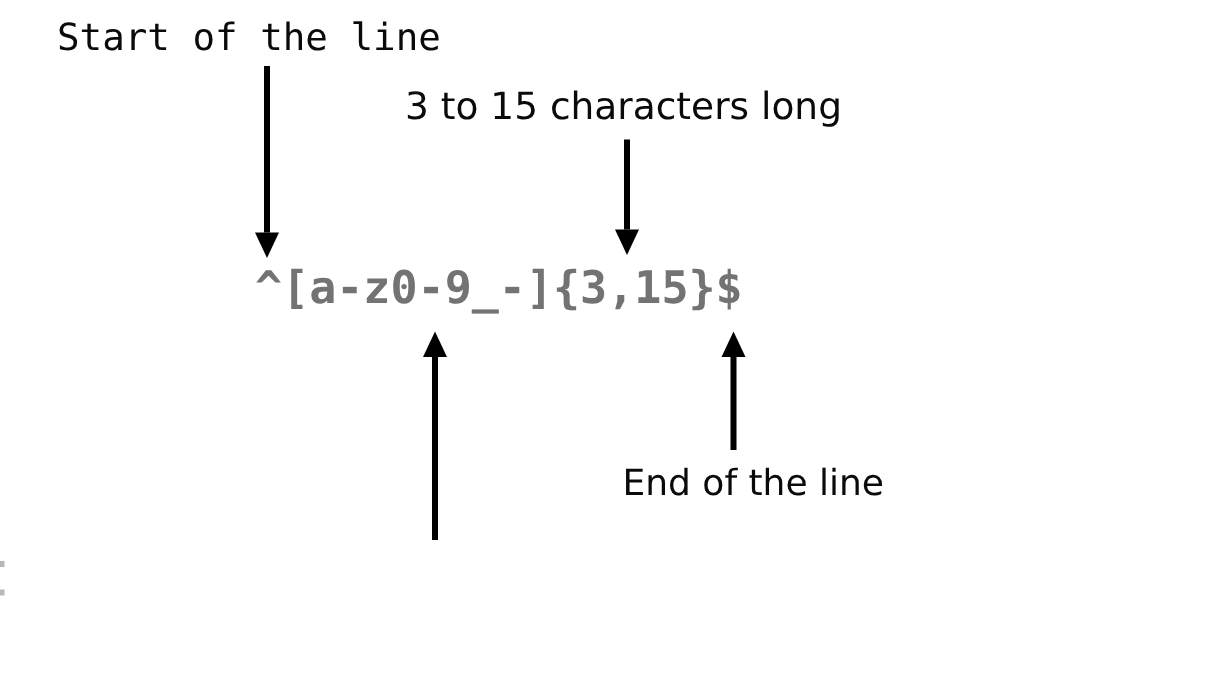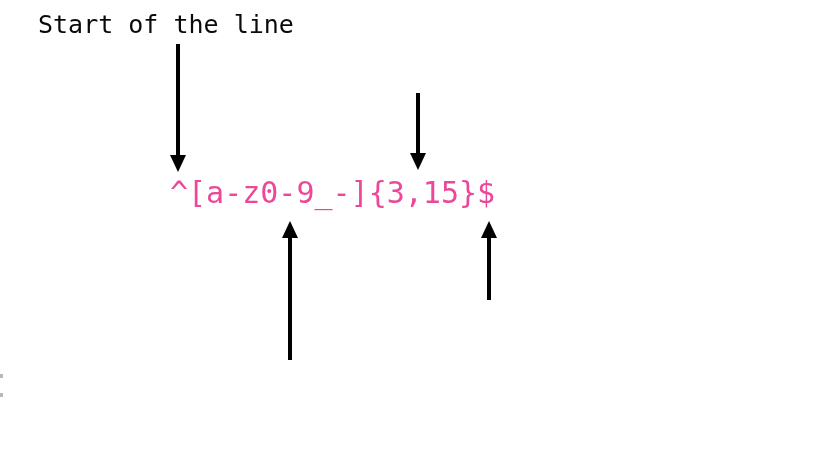--- a/index.html
+++ b/index.html
@@ -34,24 +34,24 @@
   }
   .label-sans-sm {
     font-family: "DejaVu Sans", sans-serif;
     font-size: 24px;
     line-height: 1.1;
     color: #0a0a0a;
     white-space: nowrap;
   }
   .regex {
     font-family: "DejaVu Sans Mono", monospace;
-    font-weight: normal;
+    font-weight: bold;
     font-size: 30px;
     line-height: 1.15;
-    color: #ec4899;
+    color: #737373;
     white-space: nowrap;
     letter-spacing: 0px;
   }
 
   
   .arrow {
     position: absolute;
     width: 16px;
     display: flex;
     flex-direction: column;
@@ -88,36 +88,38 @@
 
 <div class="canvas">
 
   <div class="abs label-mono" style="left:38px; top:11px;">Start of the line</div>
 
   <div class="arrow" style="left:170px; top:44px; height:128px;">
     <div class="shaft"></div>
     <div class="head-down"></div>
   </div>
 
+  <div class="abs label-sans" style="left:270px; top:57px;">3 to 15 characters long</div>
 
   <div class="arrow" style="left:410px; top:93px; height:77px;">
     <div class="shaft"></div>
     <div class="head-down"></div>
   </div>
 
   <div class="abs regex" style="left:170px; top:176px;">^[a-z0-9_-]{3,15}$</div>
 
   <div class="arrow" style="left:282px; top:221px; height:139px;">
     <div class="head-up"></div>
     <div class="shaft"></div>
   </div>
 
   <div class="arrow" style="left:481px; top:221px; height:79px;">
     <div class="head-up"></div>
     <div class="shaft"></div>
   </div>
 
+  <div class="abs label-sans-sm" style="left:415px; top:309px;">End of the line</div>
 
 
   <div class="edge-artifact" style="top:374px;"></div>
   <div class="edge-artifact" style="top:393px;"></div>
 
 </div>
 
 </body></html>

